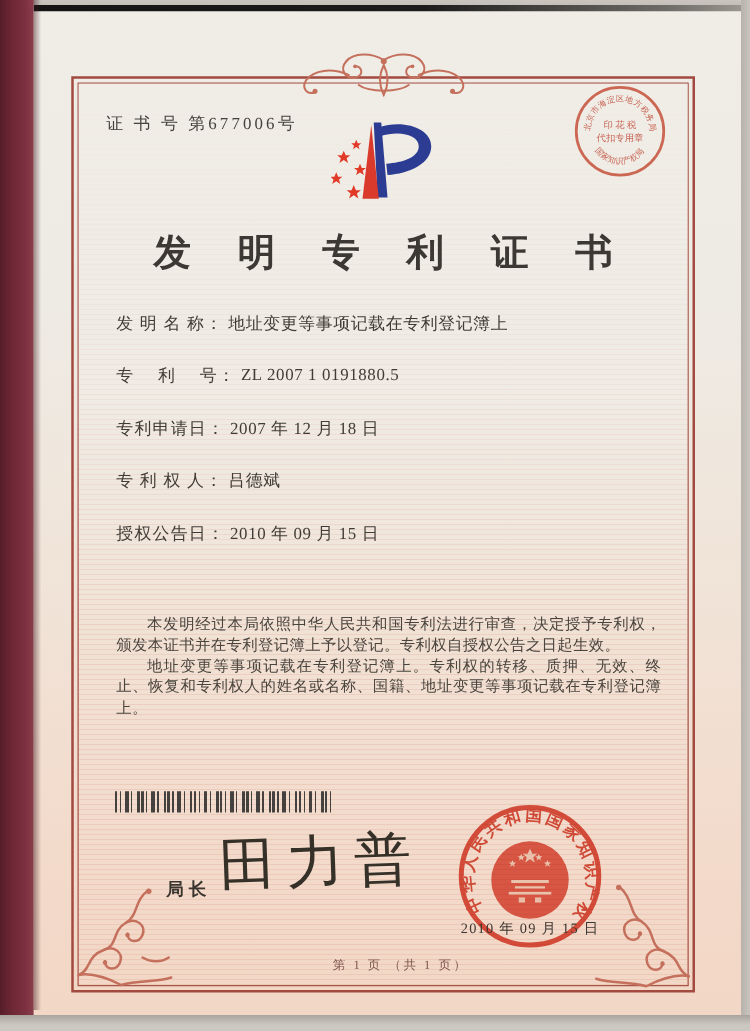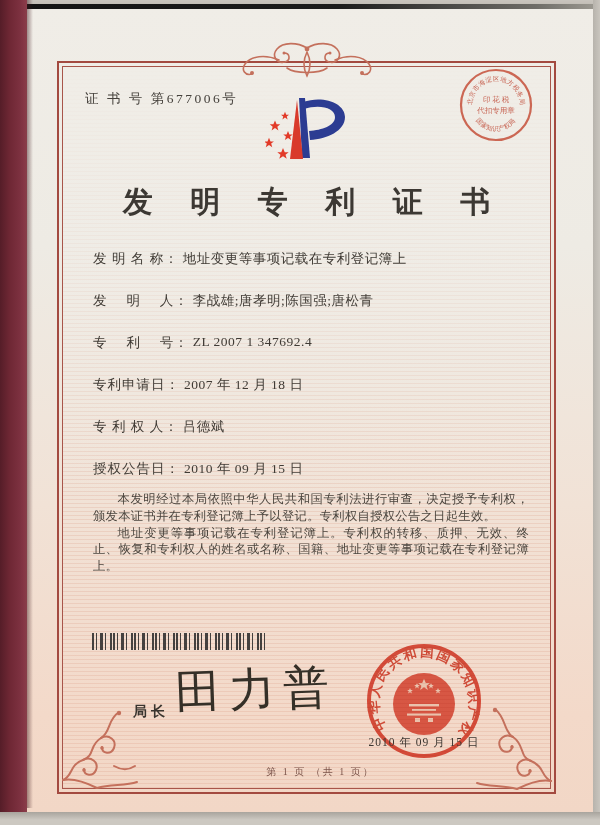--- a/index.html
+++ b/index.html
@@ -161,26 +161,22 @@
     </svg>
 
     <div class="title">发 明 专 利 证 书</div>
 
     <div class="fields">
       <div class="field-row">
         <span class="field-label">发 明 名 称：</span>
         <span class="field-value">地址变更等事项记载在专利登记簿上</span>
       </div>
       <div class="field-row">
-        <span class="field-label">发　 明　 人：</span>
-        <span class="field-value">李战雄;唐孝明;陈国强;唐松青</span>
-      </div>
-      <div class="field-row">
         <span class="field-label">专　 利　 号：</span>
-        <span class="field-value">ZL 2007 1 347692.4</span>
+        <span class="field-value">ZL 2007 1 0191880.5</span>
       </div>
       <div class="field-row">
         <span class="field-label">专利申请日：</span>
         <span class="field-value">2007 年 12 月 18 日</span>
       </div>
       <div class="field-row">
         <span class="field-label">专 利 权 人：</span>
         <span class="field-value">吕德斌</span>
       </div>
       <div class="field-row">

